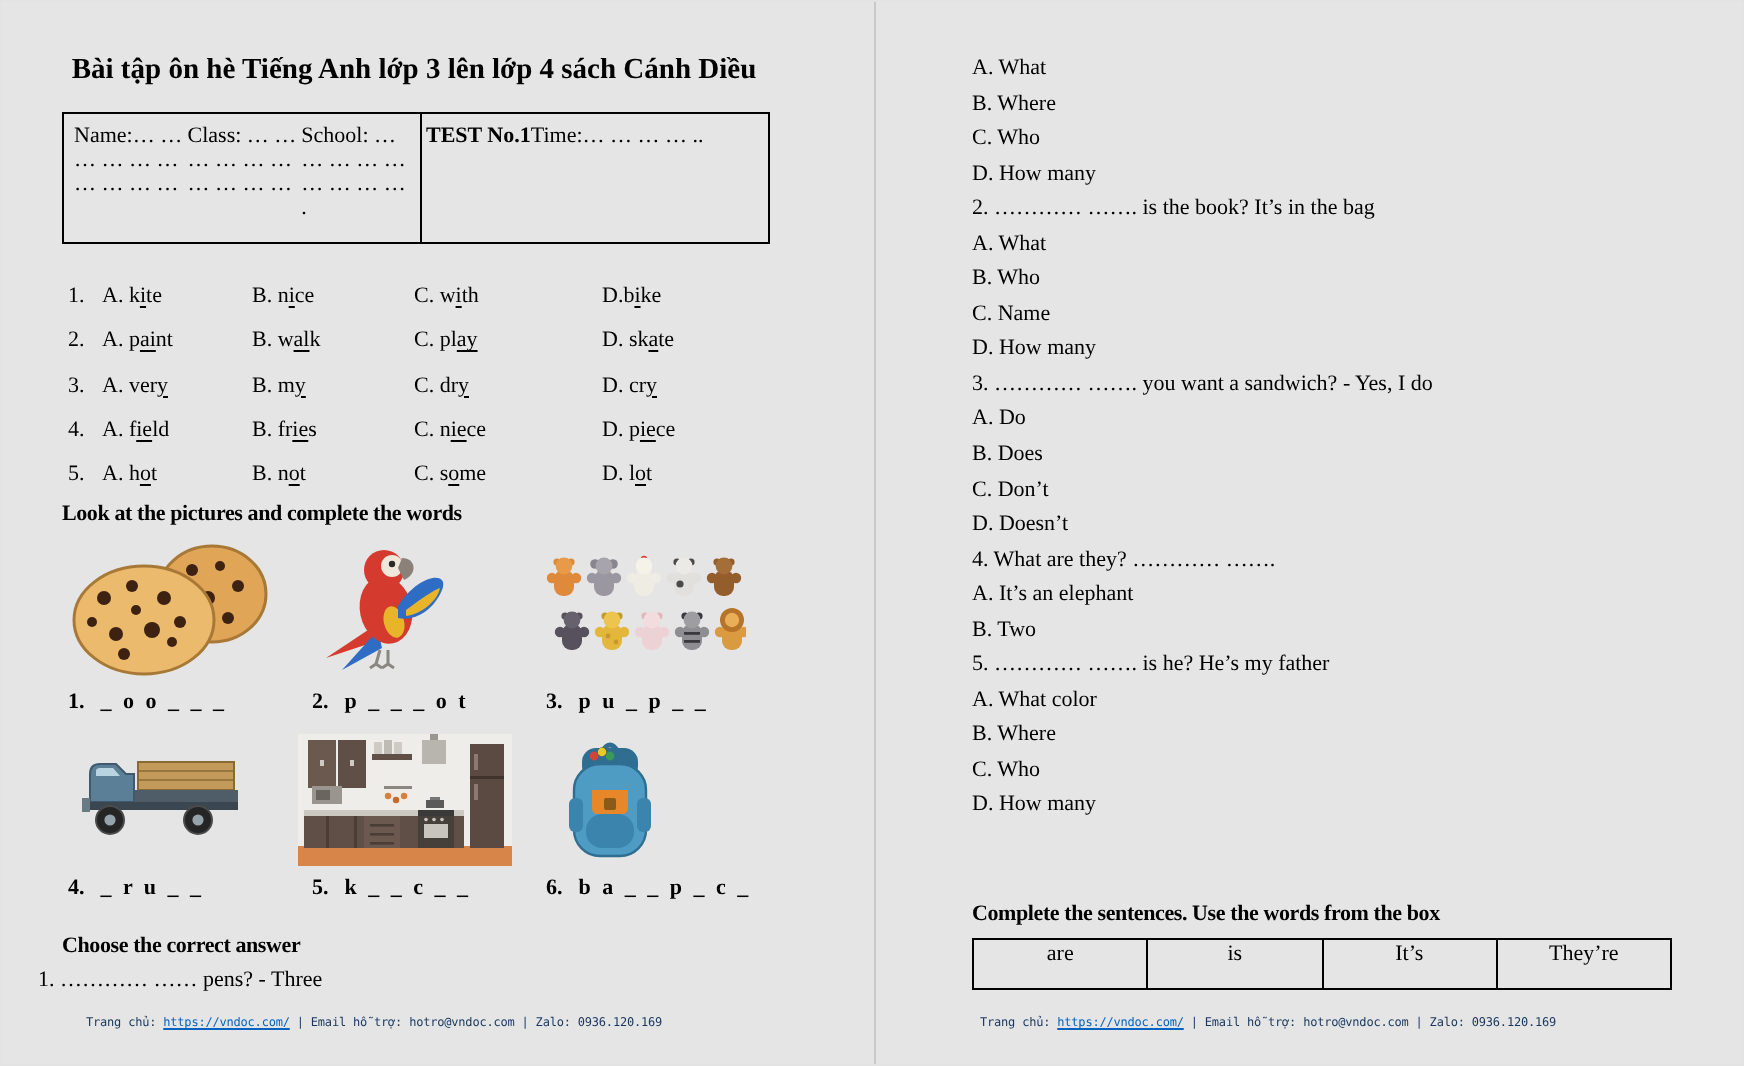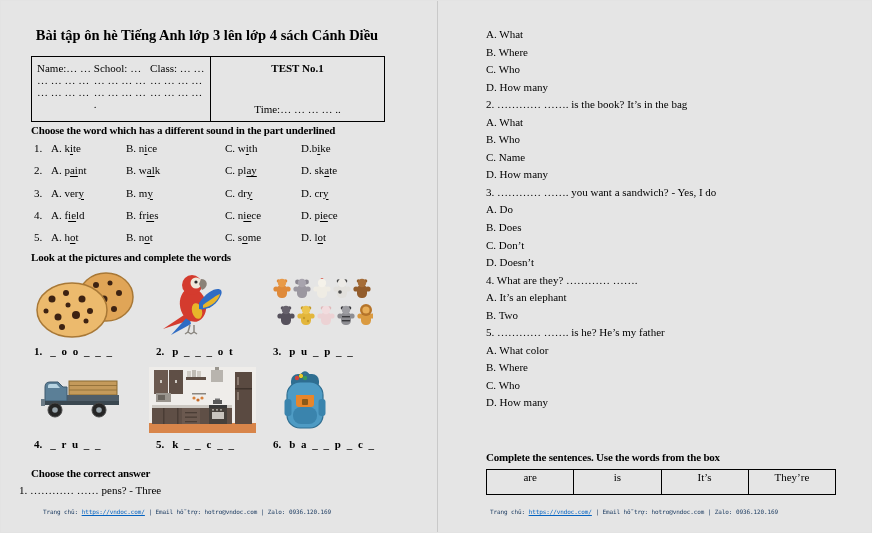--- a/index.html
+++ b/index.html
@@ -10,30 +10,30 @@
   #page-right{left:437px;width:435px;}
   #divider{position:absolute;left:436px;top:0;width:1px;height:533px;background:#c9c9c9;}
 
   .abs{position:absolute;white-space:nowrap;}
   .doc-title{left:25px;top:26px;width:362px;text-align:center;font-weight:bold;font-size:14.5px;}
 
   .info-table{position:absolute;left:30px;top:55px;width:354px;height:66px;border:1.6px solid #000;
               box-sizing:border-box;display:flex;font-size:11px;}
   .it-left{width:179px;border-right:1.6px solid #000;box-sizing:border-box;padding:5px 3px 6px 5px;
            display:flex;flex-direction:row;justify-content:space-between;}
-  .it-right{flex:1;display:flex;flex-direction:column;justify-content:space-between;
+  .it-right{flex:1;display:flex;flex-direction:row;justify-content:flex-start;
             text-align:center;padding:5px 2px 6px 2px;}
   .bold{font-weight:bold;}
 
   .h-bold{position:absolute;font-weight:bold;font-size:11px;white-space:nowrap;letter-spacing:-0.2px;}
 
   .opt-rows{position:absolute;left:0;top:141px;width:436px;}
   .opt-row{position:relative;height:22.3px;font-size:11px;}
   .opt-row span{position:absolute;top:0;white-space:nowrap;}
-  .on{left:33px;} .oa{left:50px;} .ob{left:125px;} .oc{left:224px;text-align:center;} .od{left:300px;}
+  .on{left:33px;} .oa{left:50px;} .ob{left:125px;} .oc{left:206px;text-align:center;} .od{left:300px;}
   .opt .p{position:static;}
   .opt .ul{position:static;text-decoration:underline;text-decoration-thickness:0.9px;text-underline-offset:2px;}
 
   .pic{position:absolute;}
   .pic-label{position:absolute;font-weight:bold;font-size:11px;white-space:nowrap;}
   .pic-label .pl-blank{margin-left:8px;letter-spacing:1.5px;}
 
   .qline{position:absolute;font-size:11px;white-space:nowrap;}
 
   .footer{position:absolute;top:507px;font-family:"DejaVu Sans Mono",monospace;font-size:6px;
@@ -54,30 +54,29 @@
 <div id="screen">
   <div id="divider"></div>
 
   <div class="page" id="page-left">
 
     <div class="abs doc-title">Bài tập ôn hè Tiếng Anh lớp 3 lên lớp 4 sách Cánh Diều</div>
 
     <div class="info-table">
       <div class="it-left">
         <div>Name:… … … … … … … … … …</div>
+        <div>Class: … … … … … … … … … …</div>
         <div>School: … … … … … … … … … .</div>
-        <div>Class: … … … … … … … … … …</div>
       </div>
       <div class="it-right">
         <div class="bold">TEST No.1</div>
         <div>Time:… … … … ..</div>
       </div>
     </div>
 
-    <div class="h-bold" style="left:30px;top:123px;">Choose the word which has a different sound in the part underlined</div>
 
     <div class="opt-rows">
 
       <div class="opt-row">
         <span class="on">1.</span>
         <span class="oa opt"><span class="p">A. k</span><span class="ul">i</span><span class="p">te</span></span>
         <span class="ob opt"><span class="p">B. n</span><span class="ul">i</span><span class="p">ce</span></span>
         <span class="oc opt"><span class="p">C. w</span><span class="ul">i</span><span class="p">th</span></span>
         <span class="od opt"><span class="p">D.b</span><span class="ul">i</span><span class="p">ke</span></span>
       </div>

